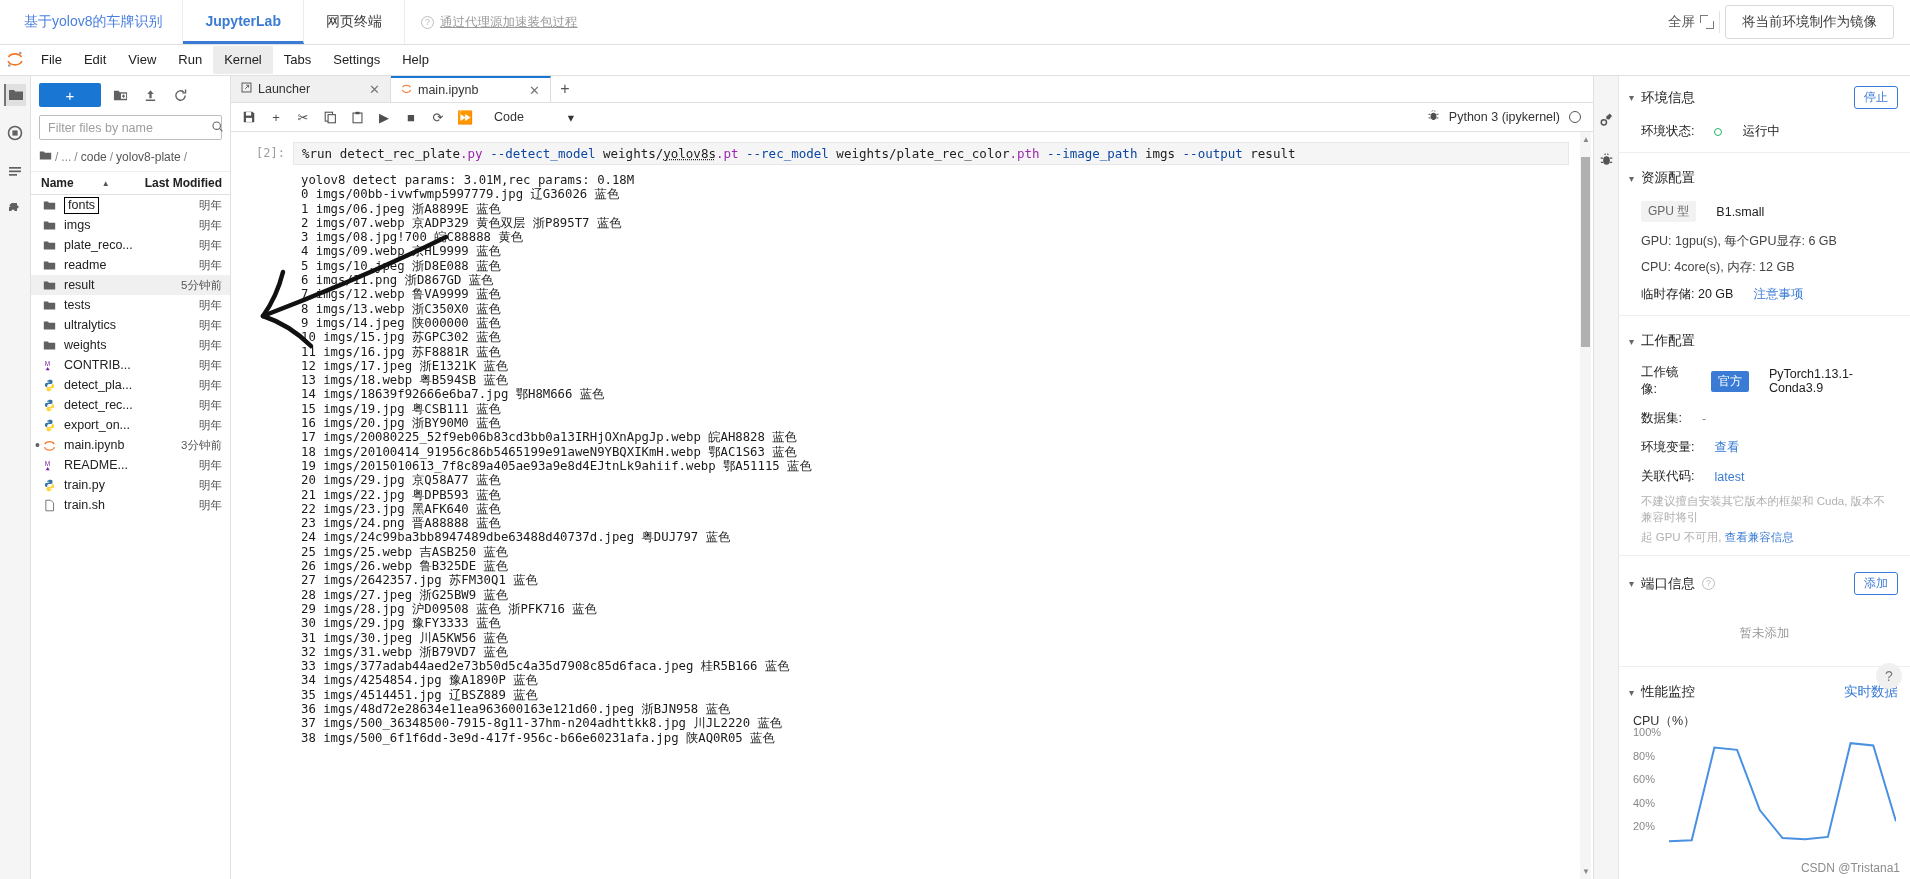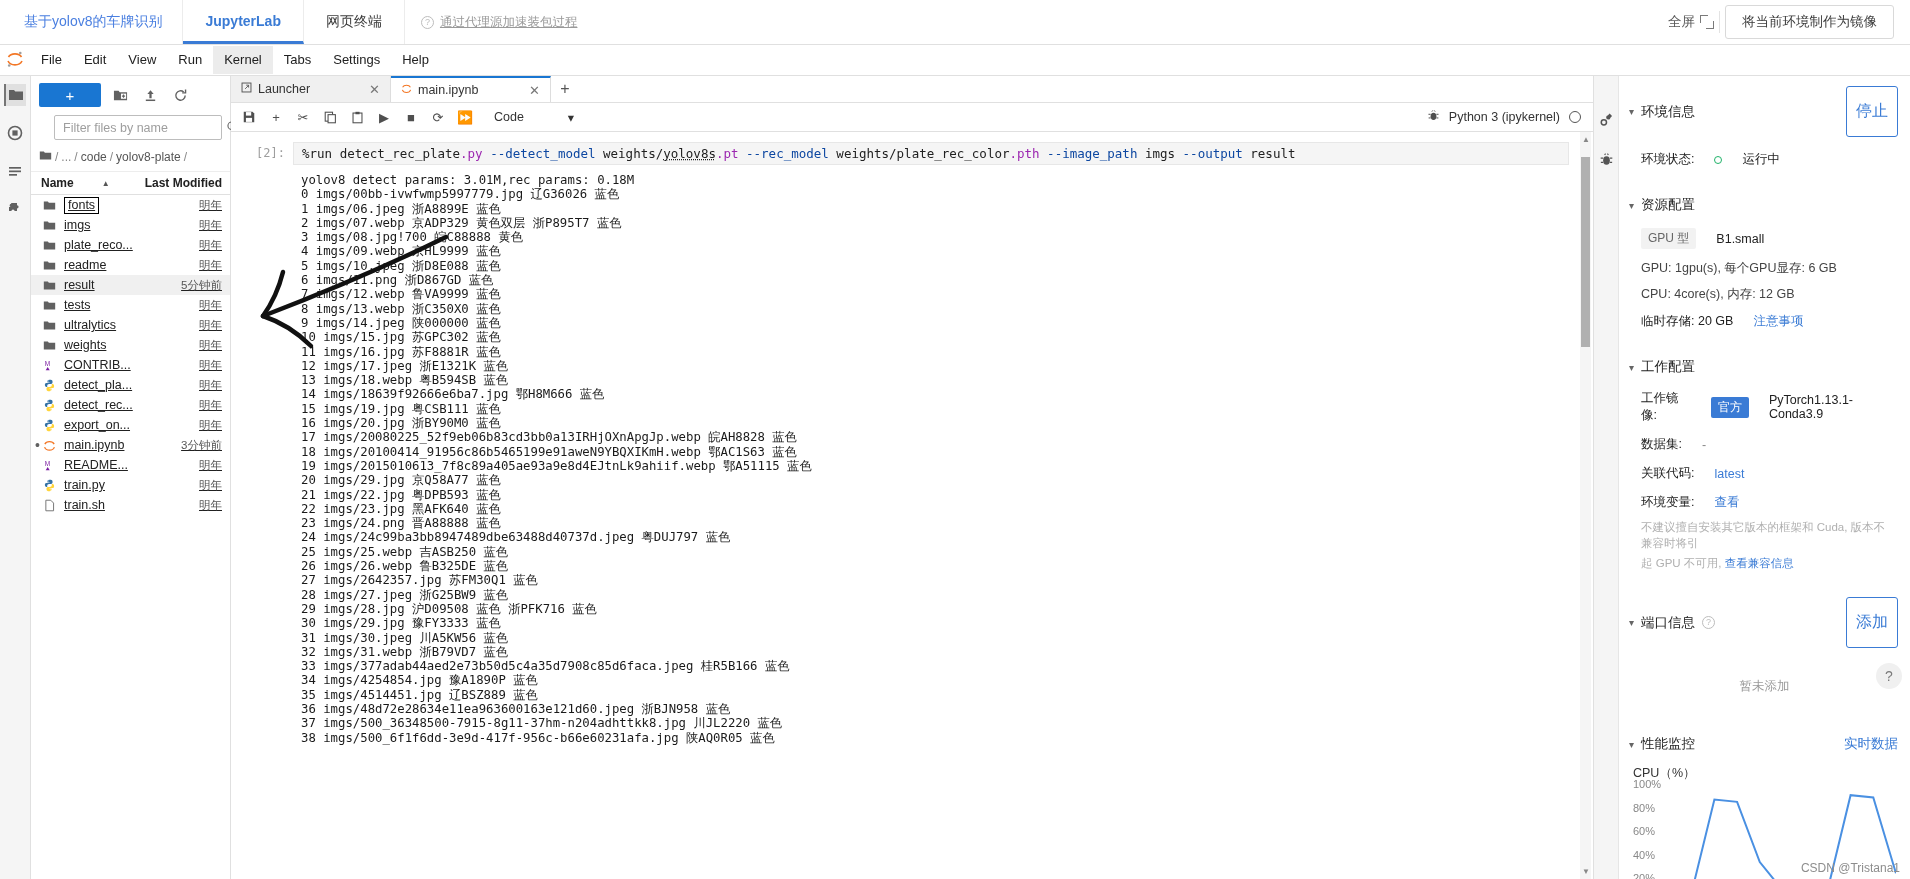--- a/index.html
+++ b/index.html
@@ -101,21 +101,21 @@
   }
   .fb-toolbar {
     display: flex; align-items: center; gap: 8px; padding: 7px 8px 6px 8px;
   }
   .newbtn {
     background: #1976d2; color: #fff; border: none; border-radius: 2px;
     width: 62px; height: 24px; font-size: 15px; cursor: pointer; line-height: 1;
   }
   .tb-ico { width: 22px; height: 22px; display:flex; align-items:center; justify-content:center; color:#616161; cursor:pointer; }
   .fb-filter {
-    margin: 2px 8px 6px 23px; height: 25px;
+    margin: 2px 8px 6px 8px; height: 25px;
     border: 1px solid #bdbdbd; border-radius: 2px;
     display: flex; align-items: center; padding: 0 6px;
   }
   .fb-filter input {
     border: none; outline: none; flex: 1; font-size: 12.5px;
     color: #666; font-family: "Liberation Sans", sans-serif; background: transparent;
   }
   .fb-filter input::placeholder { color: #9e9e9e; }
   .breadcrumb {
     display: flex; align-items: center; gap: 3px;
@@ -126,21 +126,21 @@
   .fb-head {
     display: flex; align-items: center; justify-content: space-between;
     padding: 4px 8px 4px 10px; font-size: 12px; font-weight: bold;
     border-bottom: 1px solid #e0e0e0; color: #212121;
   }
   .fb-head .nm { display: flex; align-items: center; gap: 28px; }
   .caret-up { font-size: 8px; color: #555; }
   .fb-list { flex: 1; overflow: hidden; }
   .fb-row {
     display: flex; align-items: center; height: 20px;
-    padding: 0 8px 0 12px; font-size: 12.5px; color: #212121; cursor: pointer; text-decoration: underline;
+    padding: 0 8px 0 12px; font-size: 12.5px; color: #212121; cursor: pointer;
   }
   .fb-row.sel { background: #f0f0f0; }
   .fb-row .ico { width: 16px; margin-right: 5px; display:flex; align-items:center; }
   .fb-row .nm { flex: 1; white-space: nowrap; overflow: hidden; }
   .fb-row .nm.boxed {
     display: inline-block; flex: none;
     border: 1.5px solid #000; padding: 0 3px; line-height: 15px;
   }
   .fb-row .mod { font-size: 11.5px; color: #555; white-space: nowrap; }
   .dot-mark { position: absolute; left: 4px; color: #616161; font-size: 14px; }
@@ -225,21 +225,21 @@
   .envsec-head {
     display: flex; align-items: center; gap: 7px;
     padding: 10px 12px 8px 10px; font-size: 13.5px; color: #222;
   }
   .envsec-head .chev { color: #666; font-size: 10px; }
   .envsec-head .ttl { font-weight: normal; }
   .envsec-head .right { margin-left: auto; display: flex; align-items: center; gap: 8px; }
   .blue-link { color: #3a7bd5; cursor: pointer; }
   .outline-btn {
     border: 1px solid #3a7bd5; color: #3a7bd5; background: #fff;
-    border-radius: 3px; padding: 14px 9px; font-size: 16px; cursor: pointer;
+    border-radius: 3px; padding: 2px 9px; font-size: 12px; cursor: pointer;
   }
   .envrow { padding: 4px 12px 4px 22px; color: #444; line-height: 18px; }
   .env-divider { height: 1px; background: #eee; margin: 6px 0; }
   .kv { display: flex; align-items: center; gap: 20px; padding: 6px 12px 6px 22px; }
   .tagbox {
     background: #f2f2f2; color: #666; border-radius: 2px;
     padding: 2px 7px; font-size: 12px; white-space: nowrap;
   }
   .tagbox.blue { background: #3a7bd5; color: #fff; }
   .muted { color: #888; }
@@ -739,26 +739,26 @@
     <div class="kv">
       <span>工作镜像:</span>
       <span class="tagbox blue">官方</span>
       <span>PyTorch1.13.1-Conda3.9</span>
     </div>
     <div class="kv">
       <span>数据集:</span>
       <span class="muted">-</span>
     </div>
     <div class="kv">
+      <span>环境变量:</span>
+      <span class="blue-link">查看</span>
+    </div>
+    <div class="kv">
       <span>关联代码:</span>
       <span class="blue-link">latest</span>
-    </div>
-    <div class="kv">
-      <span>环境变量:</span>
-      <span class="blue-link">查看</span>
     </div>
     <div class="warn">不建议擅自安装其它版本的框架和 Cuda, 版本不兼容时将引</div>
     <div class="warn" style="padding-top:0">
       <span>起 GPU 不可用,</span>
       <span class="blue-link">查看兼容信息</span>
     </div>
     <div class="env-divider"></div>
 
     <div class="envsec-head">
       <span class="chev">▾</span>

